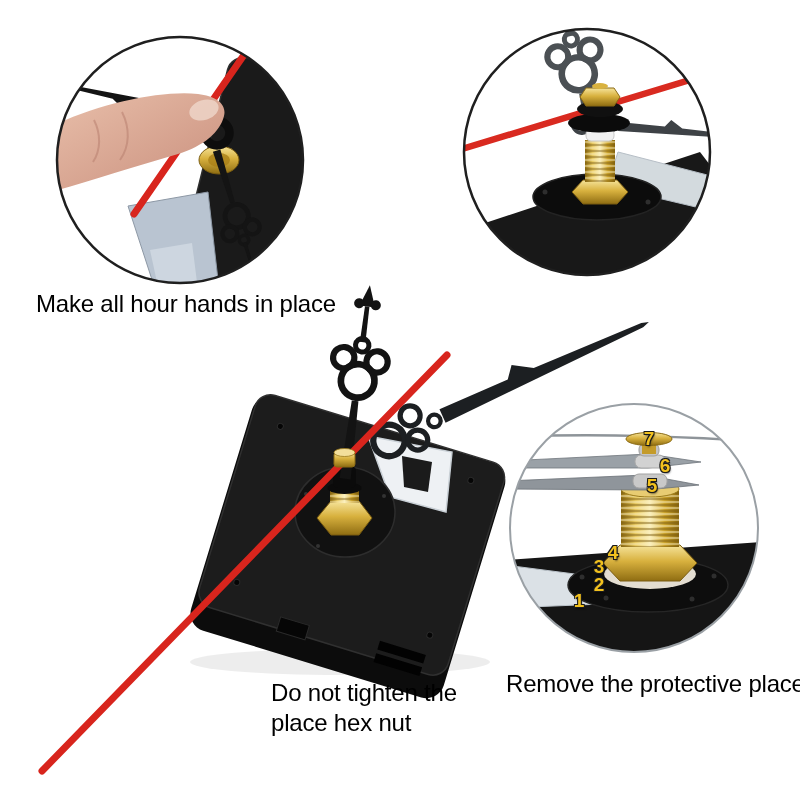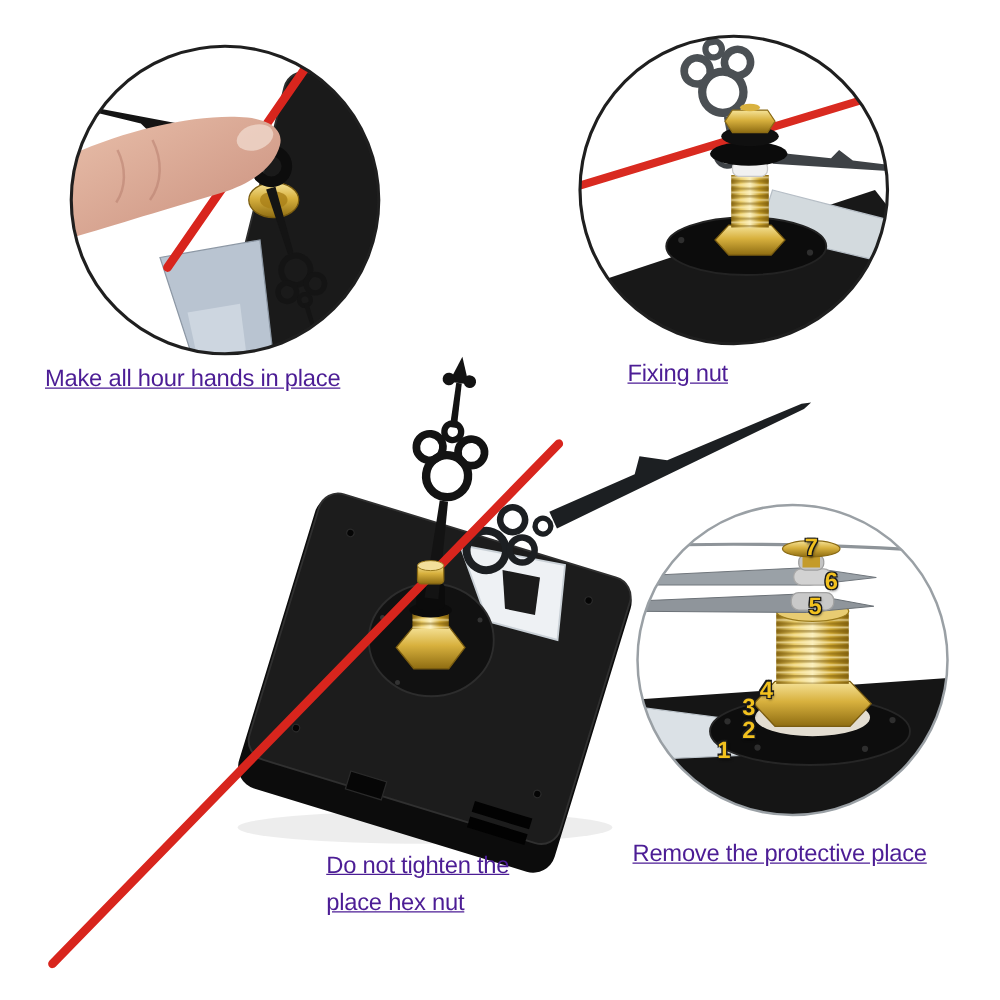--- a/index.html
+++ b/index.html
@@ -1,20 +1,20 @@
 <!DOCTYPE html>
 <html><head>
 <meta charset="utf-8">
 <style>
   html,body{margin:0;padding:0;background:#fff;}
   .stage{position:relative;width:800px;height:800px;background:#fff;overflow:hidden;
          font-family:"Liberation Sans",sans-serif;}
   .stage svg{position:absolute;left:0;top:0;}
-  .caption{position:absolute;color:#4c1d95;font-size:19px;line-height:30px;
-           letter-spacing:-0.2px;white-space:nowrap;text-decoration:underline;}
+  .caption{position:absolute;color:#000000;font-size:24px;line-height:30px;
+           letter-spacing:-0.2px;white-space:nowrap;}
   .step{position:absolute;transform:translate(-50%,-50%);
         font-weight:700;font-size:19px;color:#f2c11e;
         text-shadow:-1px -1px 0 #1b1b1b,1px -1px 0 #1b1b1b,-1px 1px 0 #1b1b1b,1px 1px 0 #1b1b1b,1px 2px 2px rgba(0,0,0,.5);}
 </style>
 </head>
 <body>
 
 <div class="stage">
 
 <svg width="800" height="800" viewBox="0 0 800 800">
@@ -169,19 +169,18 @@
 
   <span class="step" style="left:579px;top:601px">1</span>
   <span class="step" style="left:599px;top:585px">2</span>
   <span class="step" style="left:599px;top:567px">3</span>
   <span class="step" style="left:613px;top:553px">4</span>
   <span class="step" style="left:652px;top:486px">5</span>
   <span class="step" style="left:665px;top:466px">6</span>
   <span class="step" style="left:649px;top:439px">7</span>
 
   <div class="caption" style="left:36px;top:289px">Make all hour hands in place</div>
-  <div class="caption" style="left:502px;top:285px">Fixing nut</div>
-  <div class="caption" style="left:261px;top:678px">
+  <div class="caption" style="left:271px;top:678px">
     <span style="display:block">Do not tighten the</span>
     <span style="display:block">place hex nut</span>
   </div>
   <div class="caption" style="left:506px;top:669px">Remove the protective place</div>
 </div>
 
 </body></html>

